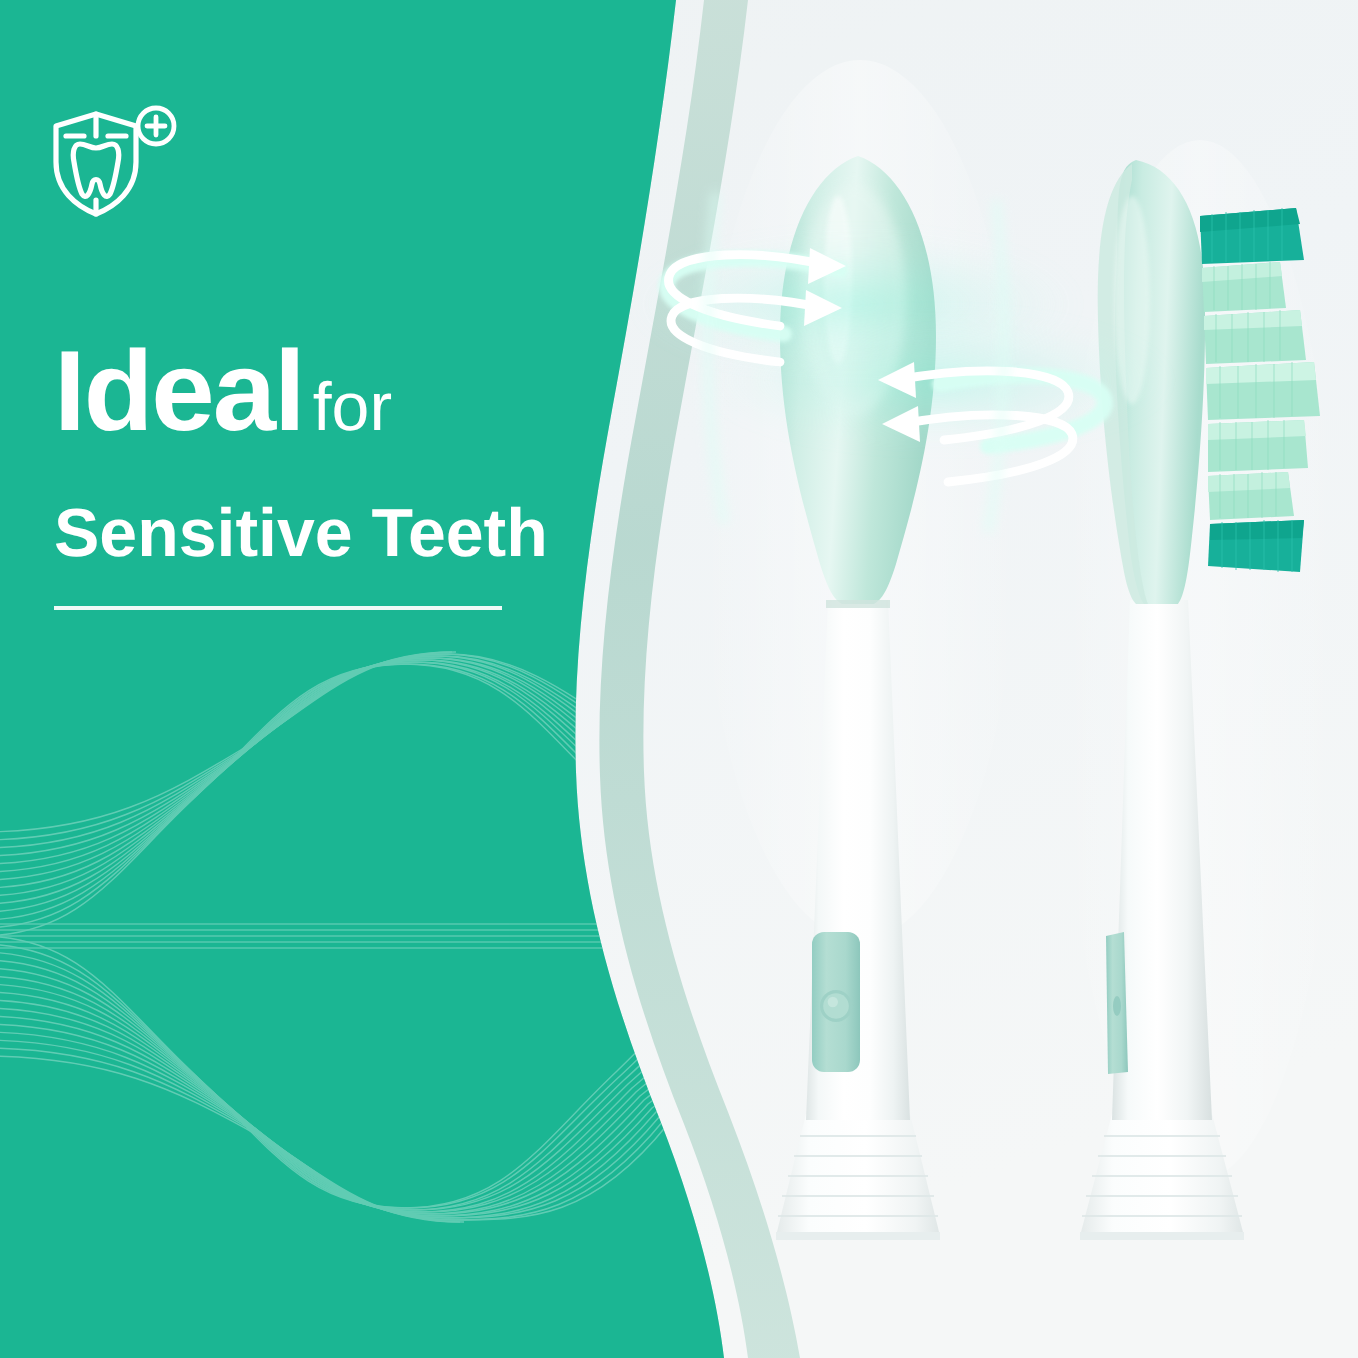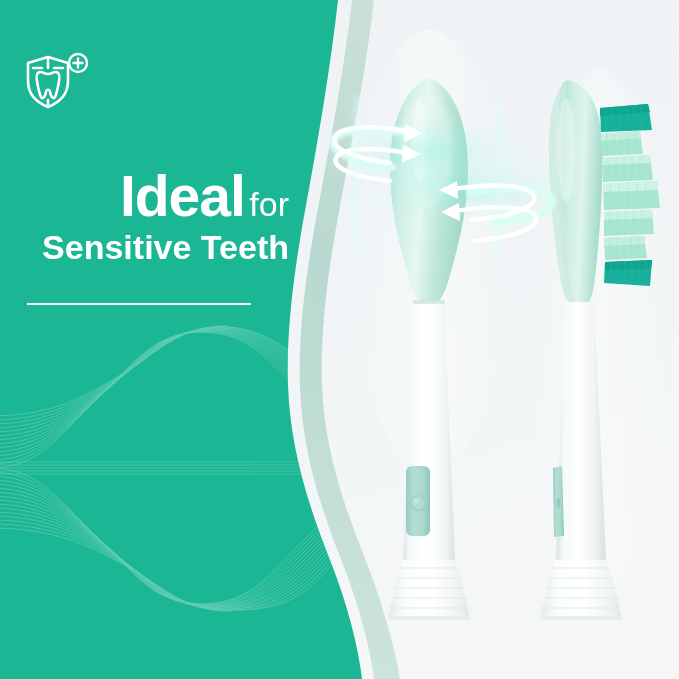--- a/index.html
+++ b/index.html
@@ -1,32 +1,31 @@
 <!DOCTYPE html>
 <html><head>
 <meta charset="utf-8">
 <style>
   html,body{margin:0;padding:0;background:#fff;}
   *{box-sizing:border-box;}
   #stage{
     position:relative;width:679px;height:679px;overflow:hidden;
     font-family:"Liberation Sans", sans-serif;
     background:linear-gradient(160deg,#eef2f2 0%,#f2f5f6 35%,#eef3f5 62%,#f4f6f6 100%);
-    text-align:right;
   }
   .layer{position:absolute;inset:0;}
   svg{display:block;}
   
   #panel-text{position:absolute;left:0;top:0;width:300px;height:679px;z-index:6;}
   #logo{position:absolute;left:22px;top:52px;width:70px;height:58px;}
   #headline{position:absolute;left:27px;top:168px;width:262px;color:#ffffff;}
   #hl1{display:block;line-height:1.0;white-space:nowrap;}
   #hl1 .big{font-size:57px;font-weight:bold;letter-spacing:-1px;}
   #hl1 .small{font-size:34px;font-weight:normal;letter-spacing:0px;}
-  #hl2{display:block;font-size:34px;font-weight:bold;line-height:1.35;margin-top:0;white-space:nowrap;}
+  #hl2{display:block;font-size:34px;font-weight:bold;line-height:1.35;margin-top:20px;white-space:nowrap;}
   #divider{position:absolute;left:27px;top:303px;width:224px;height:2px;background:#ffffff;opacity:.93;}
   #body-copy{position:absolute;left:27px;top:330px;width:250px;color:#ffffff;font-size:21.5px;line-height:1.52;}
   #body-copy span{display:block;white-space:nowrap;}
 </style>
 </head>
 <body>
 
 <div id="stage">
 
   <svg class="layer" width="679" height="679" viewBox="0 0 679 679">

